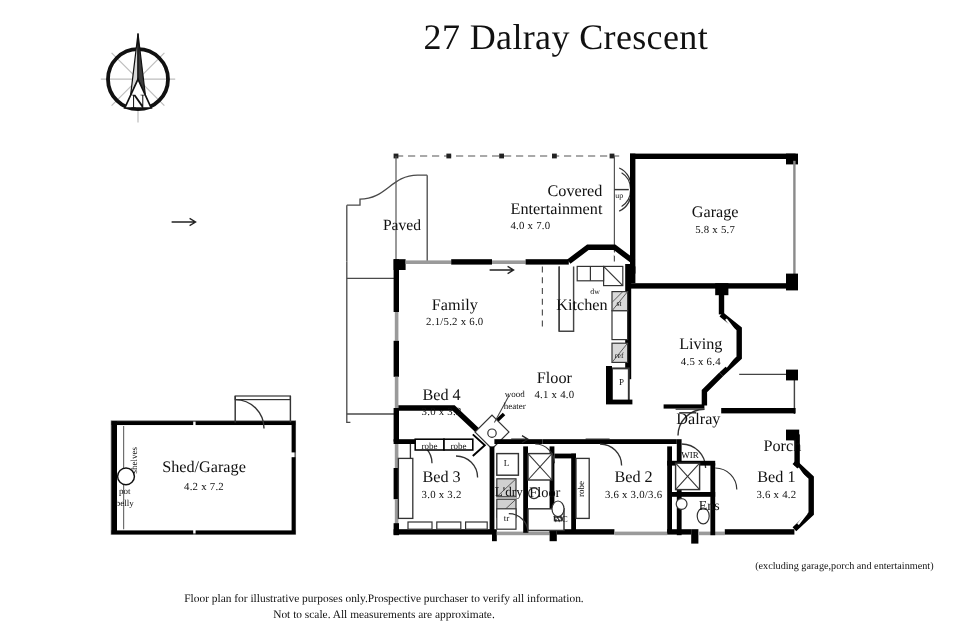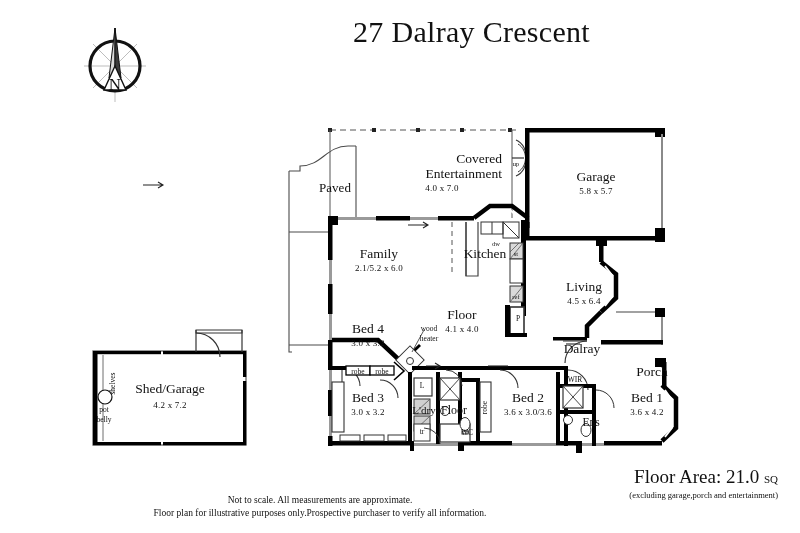--- a/index.html
+++ b/index.html
@@ -366,23 +366,19 @@
 <div class="lbl tiny2" style="left:563px;top:375px;width:24px;">WIR</div>
 <div class="lbl tiny2" style="left:457px;top:404px;width:20px;margin-top:24px;">WC</div>
 <div class="lbl tiny2" style="left:416px;top:381px;width:12px;">L</div>
 <div class="lbl tiny2" style="left:415px;top:427px;width:14px;">tr</div>
 
 <div class="lbl tiny2 vert" style="left:92px;top:379px;width:40px;">shelves</div>
 <div class="lbl tiny2" style="left:87px;top:405px;width:34px;">pot</div>
 <div class="lbl tiny2" style="left:87px;top:415px;width:34px;">belly</div>
 
 <div class="area">
-  <div class="big">
-    <span>Floor Area: 21.0</span>
-    <span class="sq">SQ</span>
-  </div>
   <div class="sub">(excluding garage,porch and  entertainment)</div>
 </div>
 
 <div class="disc">
+  <div>Floor plan for illustrative purposes only.Prospective purchaser to verify all information.</div>
   <div>Not to scale. All measurements are approximate.</div>
-  <div>Floor plan for illustrative purposes only.Prospective purchaser to verify all information.</div>
 </div>
 
 </body></html>

